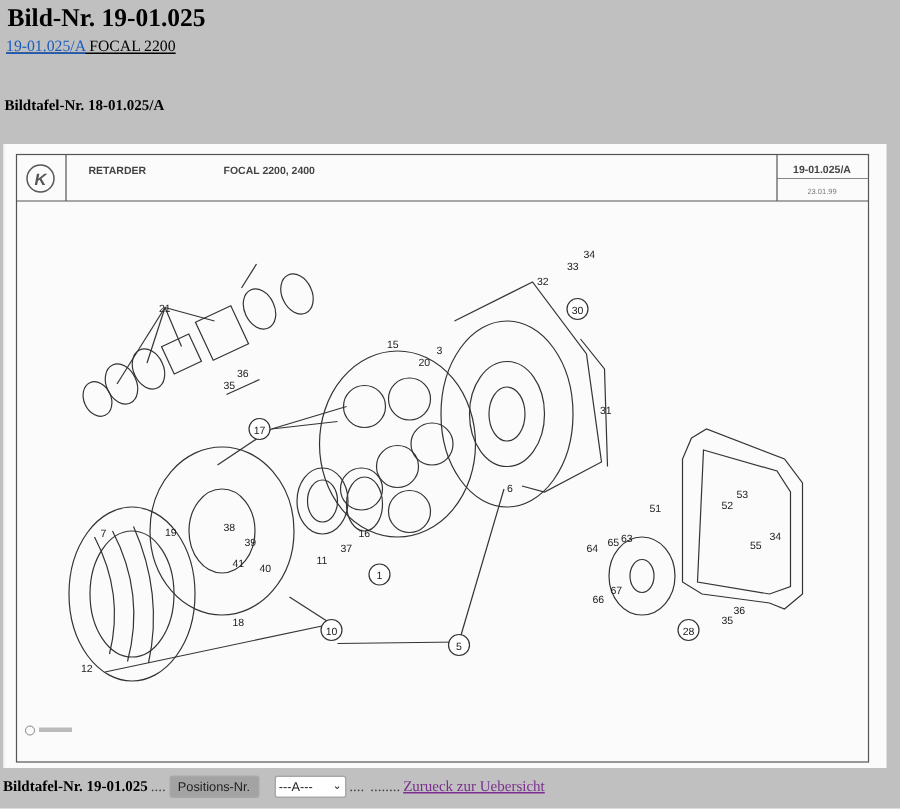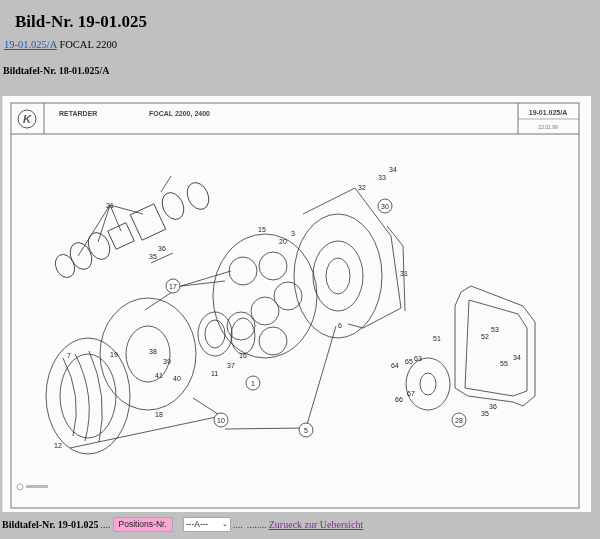--- a/index.html
+++ b/index.html
@@ -5,25 +5,26 @@
   html, body { margin:0; padding:0; }
   body {
     width:600px; height:539px; overflow:hidden;
     background:#c0c0c0;
     font-family:"Liberation Serif", "DejaVu Serif", serif;
     color:#000;
     position:relative;
   }
   .title {
     position:absolute; left:3px; top:0px;
-    font-size:17px; font-weight:bold; margin:12px;
+    font-size:17px; font-weight:bold; margin:2px;
   }
   .subline {
-    position:absolute; left:4px; top:39px;
+    position:absolute; left:4px; top:26px;
     font-size:10.5px;
+    text-decoration:underline;
   }
   .subline a { color:#1a5bbf; text-decoration:underline; }
   .tafel {
     position:absolute; left:3px; top:65px;
     font-size:10px; font-weight:bold;
   }
   .drawing {
     position:absolute; left:2px; top:96px; width:589px; height:416px;
     background:#fbfbfb;
     box-sizing:border-box;
@@ -33,21 +34,21 @@
   .toolbar {
     position:absolute; left:0; top:513px; width:600px; height:22px;
     display:flex; align-items:center; font-size:10px;
     white-space:nowrap;
   }
   .toolbar .lbl { font-weight:bold; margin-left:2px; }
   .toolbar .dots { color:#444; margin:0 2px; letter-spacing:0; }
   .btn {
     font-family:"Liberation Sans", "DejaVu Sans", sans-serif;
     font-size:8.5px; color:#222;
-    background:#f9a8d4; border:1px solid #a8a8a8; border-radius:2px;
+    background:#a3a3a3; border:1px solid #a8a8a8; border-radius:2px;
     padding:2px 5px; height:15px; box-sizing:border-box;
     display:inline-flex; align-items:center;
   }
   .sel {
     font-family:"Liberation Sans", "DejaVu Sans", sans-serif;
     font-size:8.5px; color:#222;
     background:#fff; border:1px solid #a8a8a8; border-radius:2px;
     height:15px; width:48px; box-sizing:border-box; padding:0 2px;
     display:inline-flex; align-items:center; justify-content:space-between;
   }

